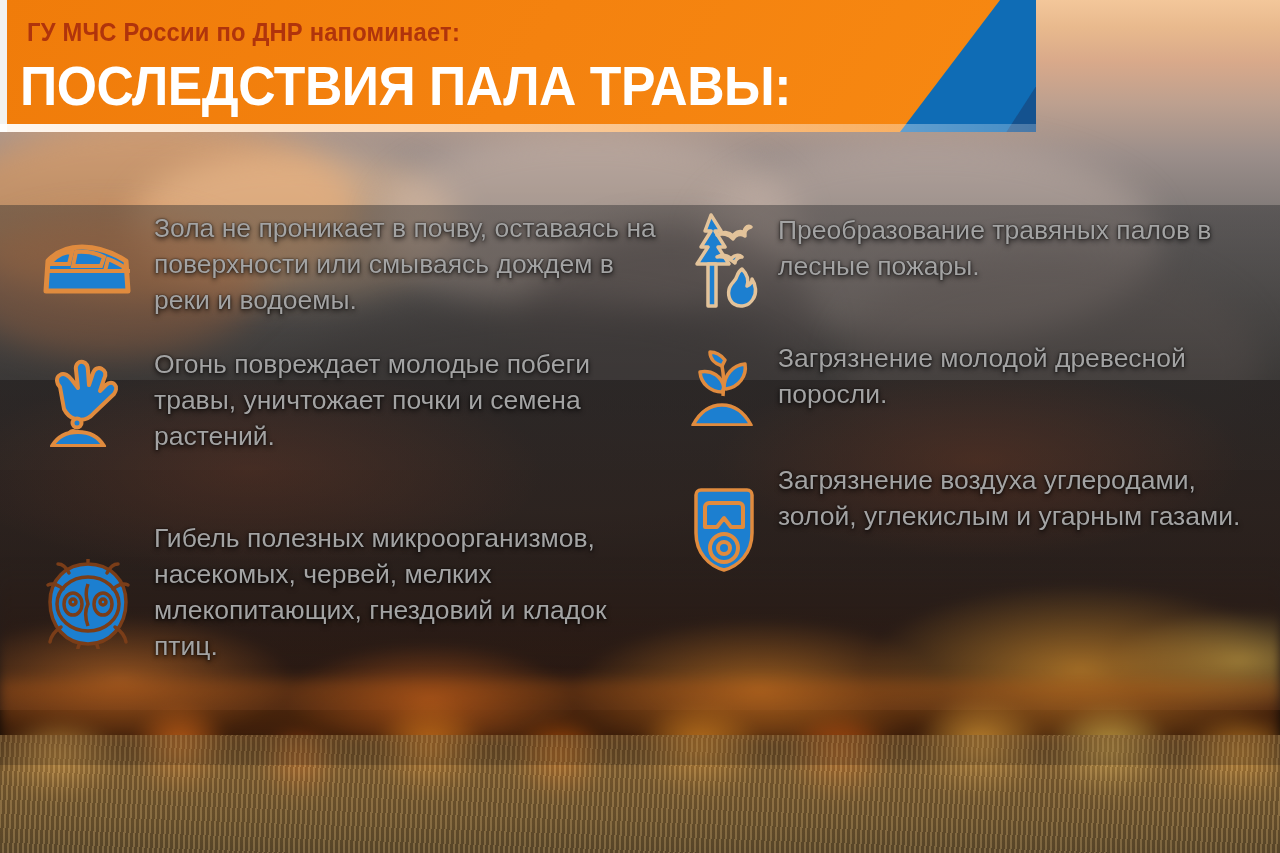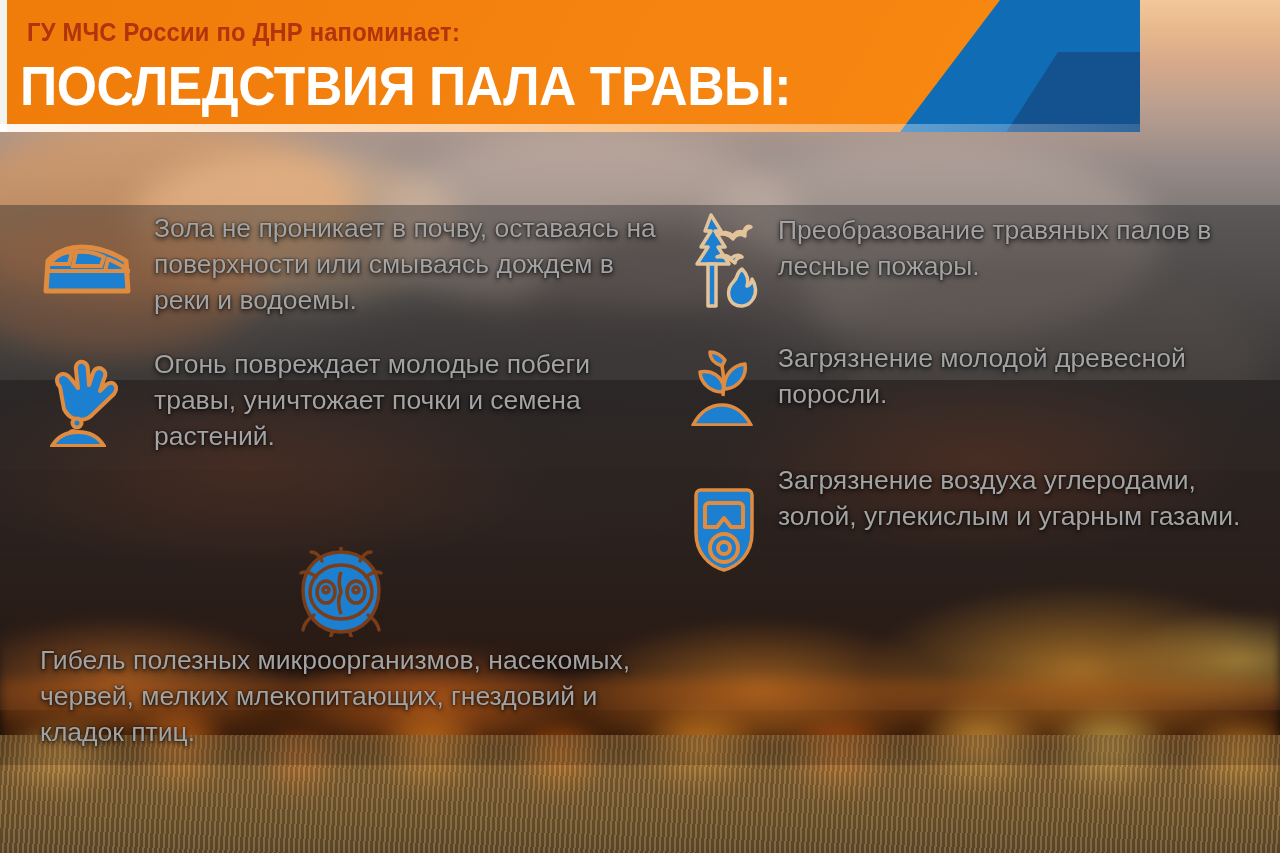--- a/index.html
+++ b/index.html
@@ -96,21 +96,21 @@
   }
 
   
   .bg-scrim{
     position:absolute; left:0; top:205px; width:1280px; height:560px;
     background:linear-gradient(to bottom, rgba(40,40,42,.42) 0%, rgba(35,32,32,.38) 55%, rgba(25,20,18,.22) 100%);
   }
 
   
   .header{
-    position:absolute; left:0; top:0; width:1140px; height:132px;
+    position:absolute; left:0; top:0; width:1036px; height:132px;
     overflow:hidden;
     background:#d7d9da;
   }
   .hdr-orange{
     position:absolute; left:0; top:0; width:1180px; height:132px;
     background:linear-gradient(120deg,#f07c0a 0%, #f4820f 45%, #f88a12 100%);
     clip-path:polygon(0 0, 1000px 0, 900px 132px, 0 132px);
   }
   .hdr-orange-right{
     position:absolute; left:1062px; top:0; width:218px; height:132px;
@@ -190,21 +190,21 @@
     line-height:36px;
     text-shadow:0 2px 5px rgba(0,0,0,.85), 0 0 2px rgba(0,0,0,.7);
     padding-top:2px;
   }
 
   
   .col-left  .it0{ margin-top:2px;  }
   .col-left  .it0 .item-icon{ align-self:center; margin-top:6px; }
   .col-left  .it1{ margin-top:24px; }
   .col-left  .it1 .item-icon{ align-self:center; }
-  .col-left  .it2{ margin-top:64px;flex-direction:column; }
+  .col-left  .it2{ margin-top:64px; }
   .col-left  .it2 .item-icon{ align-self:center; margin-top:26px; }
 
   .col-right .it0{ margin-top:4px; }
   .col-right .it0 .item-icon{ align-self:flex-start; margin-top:2px; }
   .col-right .it1{ margin-top:30px; }
   .col-right .it1 .item-icon{ align-self:center; }
   .col-right .it2{ margin-top:16px; }
   .col-right .it2 .item-icon{ align-self:center; margin-top:22px; }
   .col-right .it3{ margin-top:20px; }
   .col-right .it3 .item-icon{ align-self:center; margin-top:26px; }

